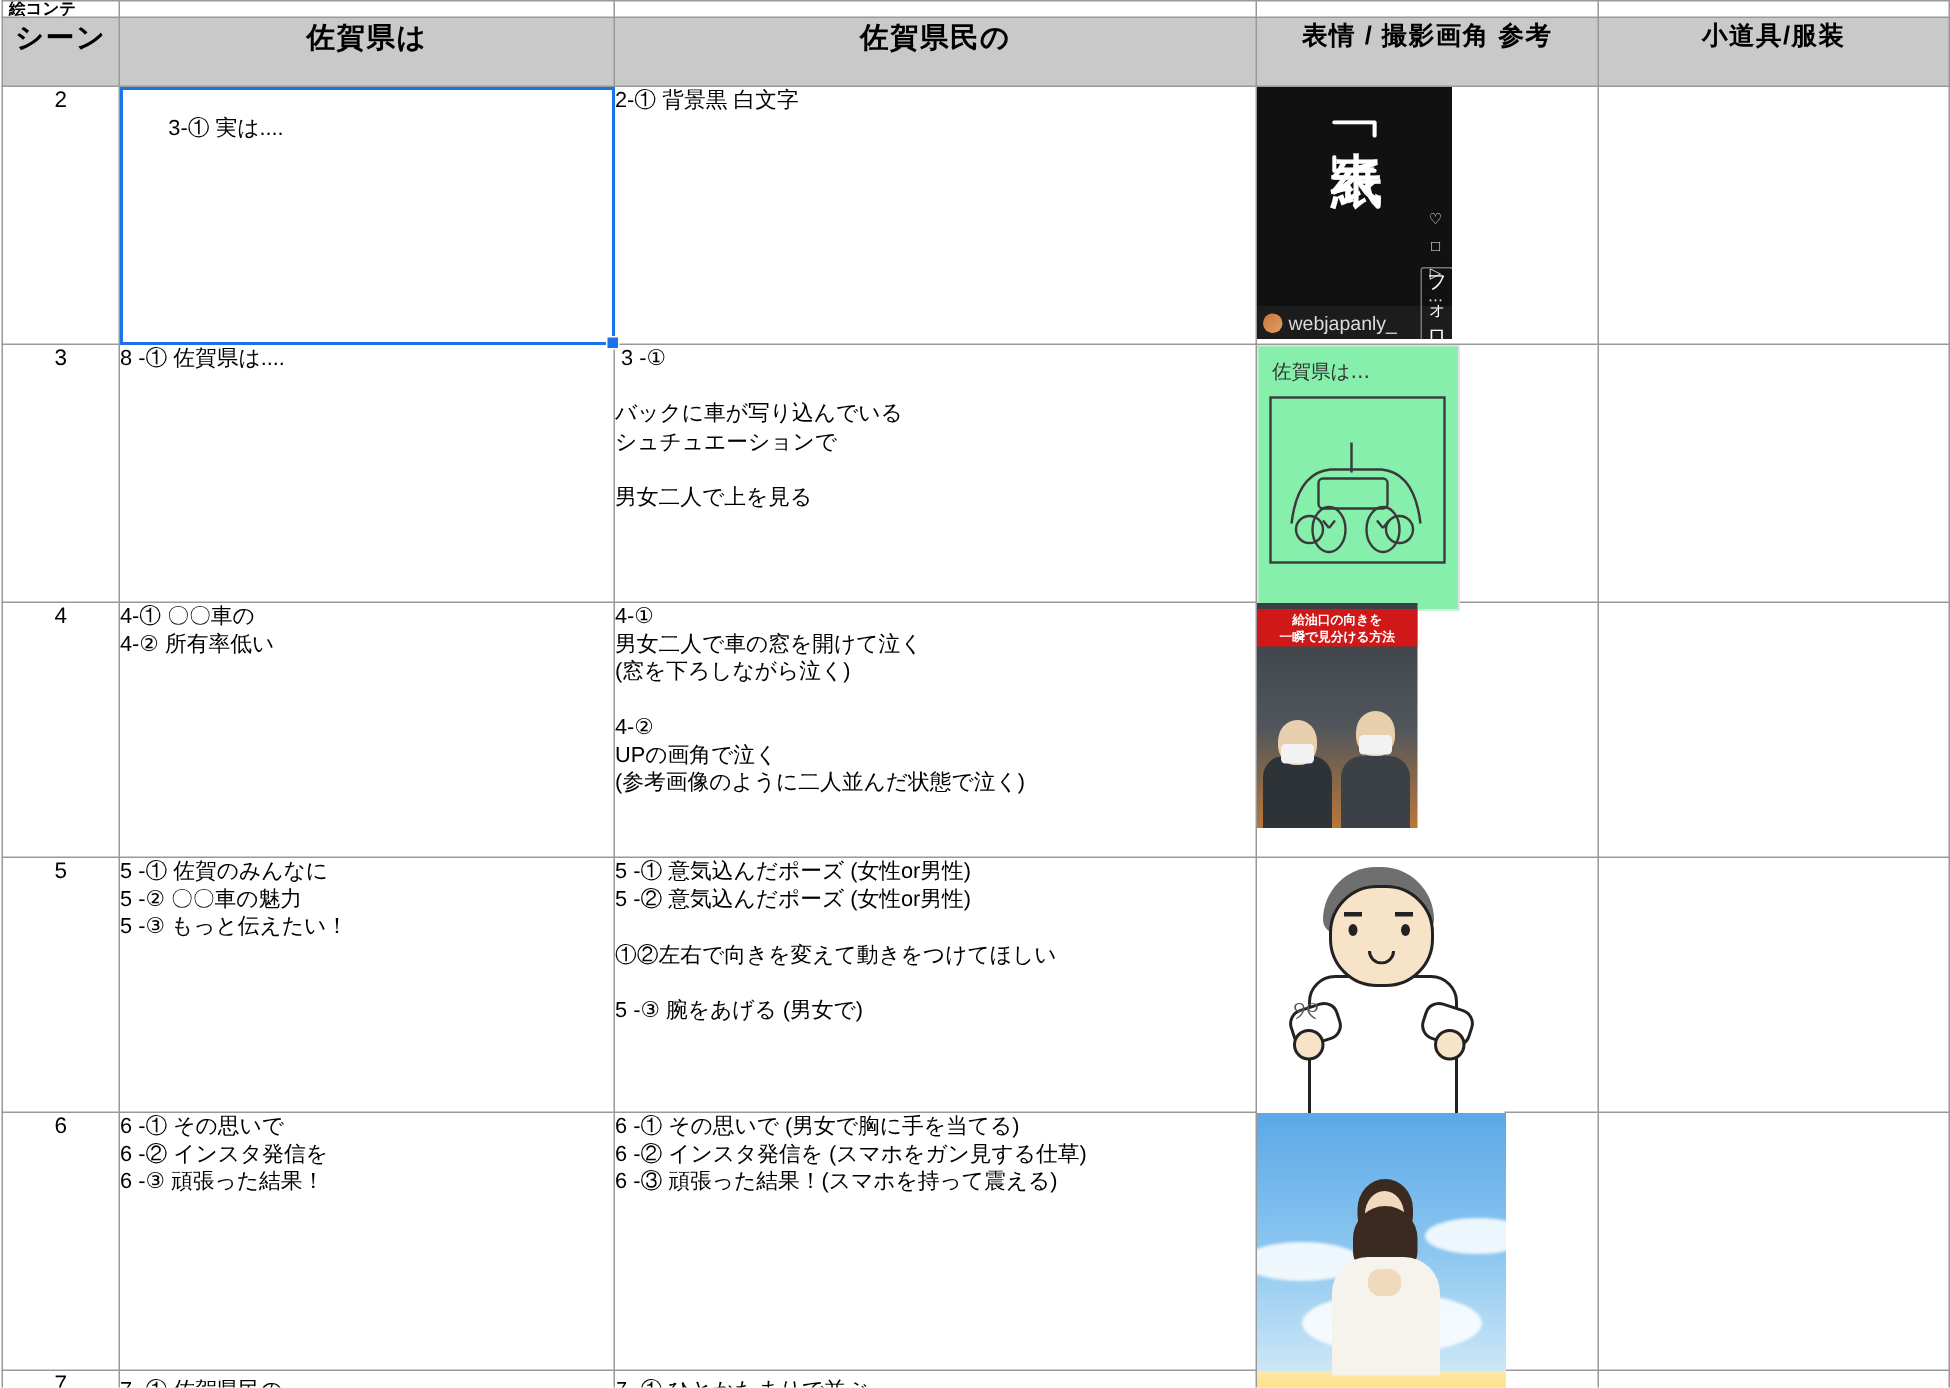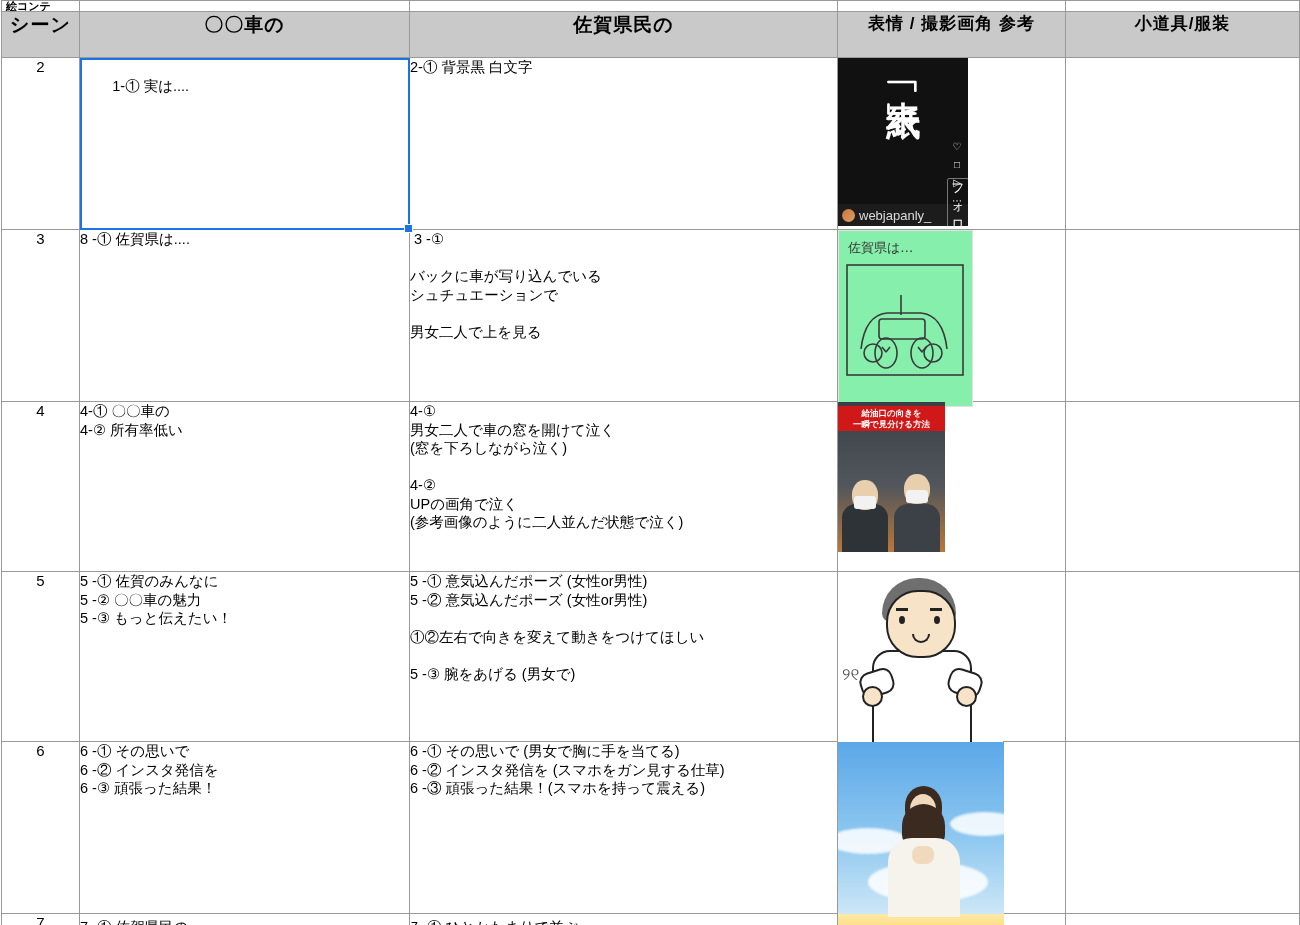--- a/index.html
+++ b/index.html
@@ -301,21 +301,21 @@
   }
   .ch-fist {
     position: absolute;
     width: 17px; height: 17px;
     background: #f7e3c8;
     border: 2px solid #222;
     border-radius: 50%;
   }
   .ch-puff {
     position: absolute;
-    left: 4px; top: 92px;
+    left: 24px; top: 92px;
     color: #555;
     font-size: 17px;
     font-family: "DejaVu Sans", sans-serif;
   }
 
   
   .thumb-sky {
     position: absolute;
     left: 0; top: 0;
     width: 166px;
@@ -402,30 +402,30 @@
         <tr class="sliver">
       <td class="sliver-label">絵コンテ</td>
       <td class="blank-dark"></td>
       <td class="blank-dark"></td>
       <td class="blank-dark"></td>
       <td class="blank-dark"></td>
     </tr>
 
     <tr class="head">
       <th>シーン</th>
-      <th>〇〇車の</th>
+      <th>佐賀県は</th>
       <th>佐賀県民の</th>
       <th class="small">表情 / 撮影画角 参考</th>
       <th class="small">小道具/服装</th>
     </tr>
 
     <tr style="height:172px;">
       <td class="scene-cell">2</td>
       <td class="text-cell selected-cell">
-        <span>1-① 実は....</span>
+        <span>3-① 実は....</span>
         <span class="sel-handle"></span>
       </td>
       <td class="image-cell">2-① 背景黒 白文字</td>
       <td class="ref-cell">
         <div class="ref-wrap">
           <div class="thumb-cover">
             <div class="cover-vtext">「表紙」</div>
             <div class="cover-icons">
               <div>♡</div>
               <div>□</div>

